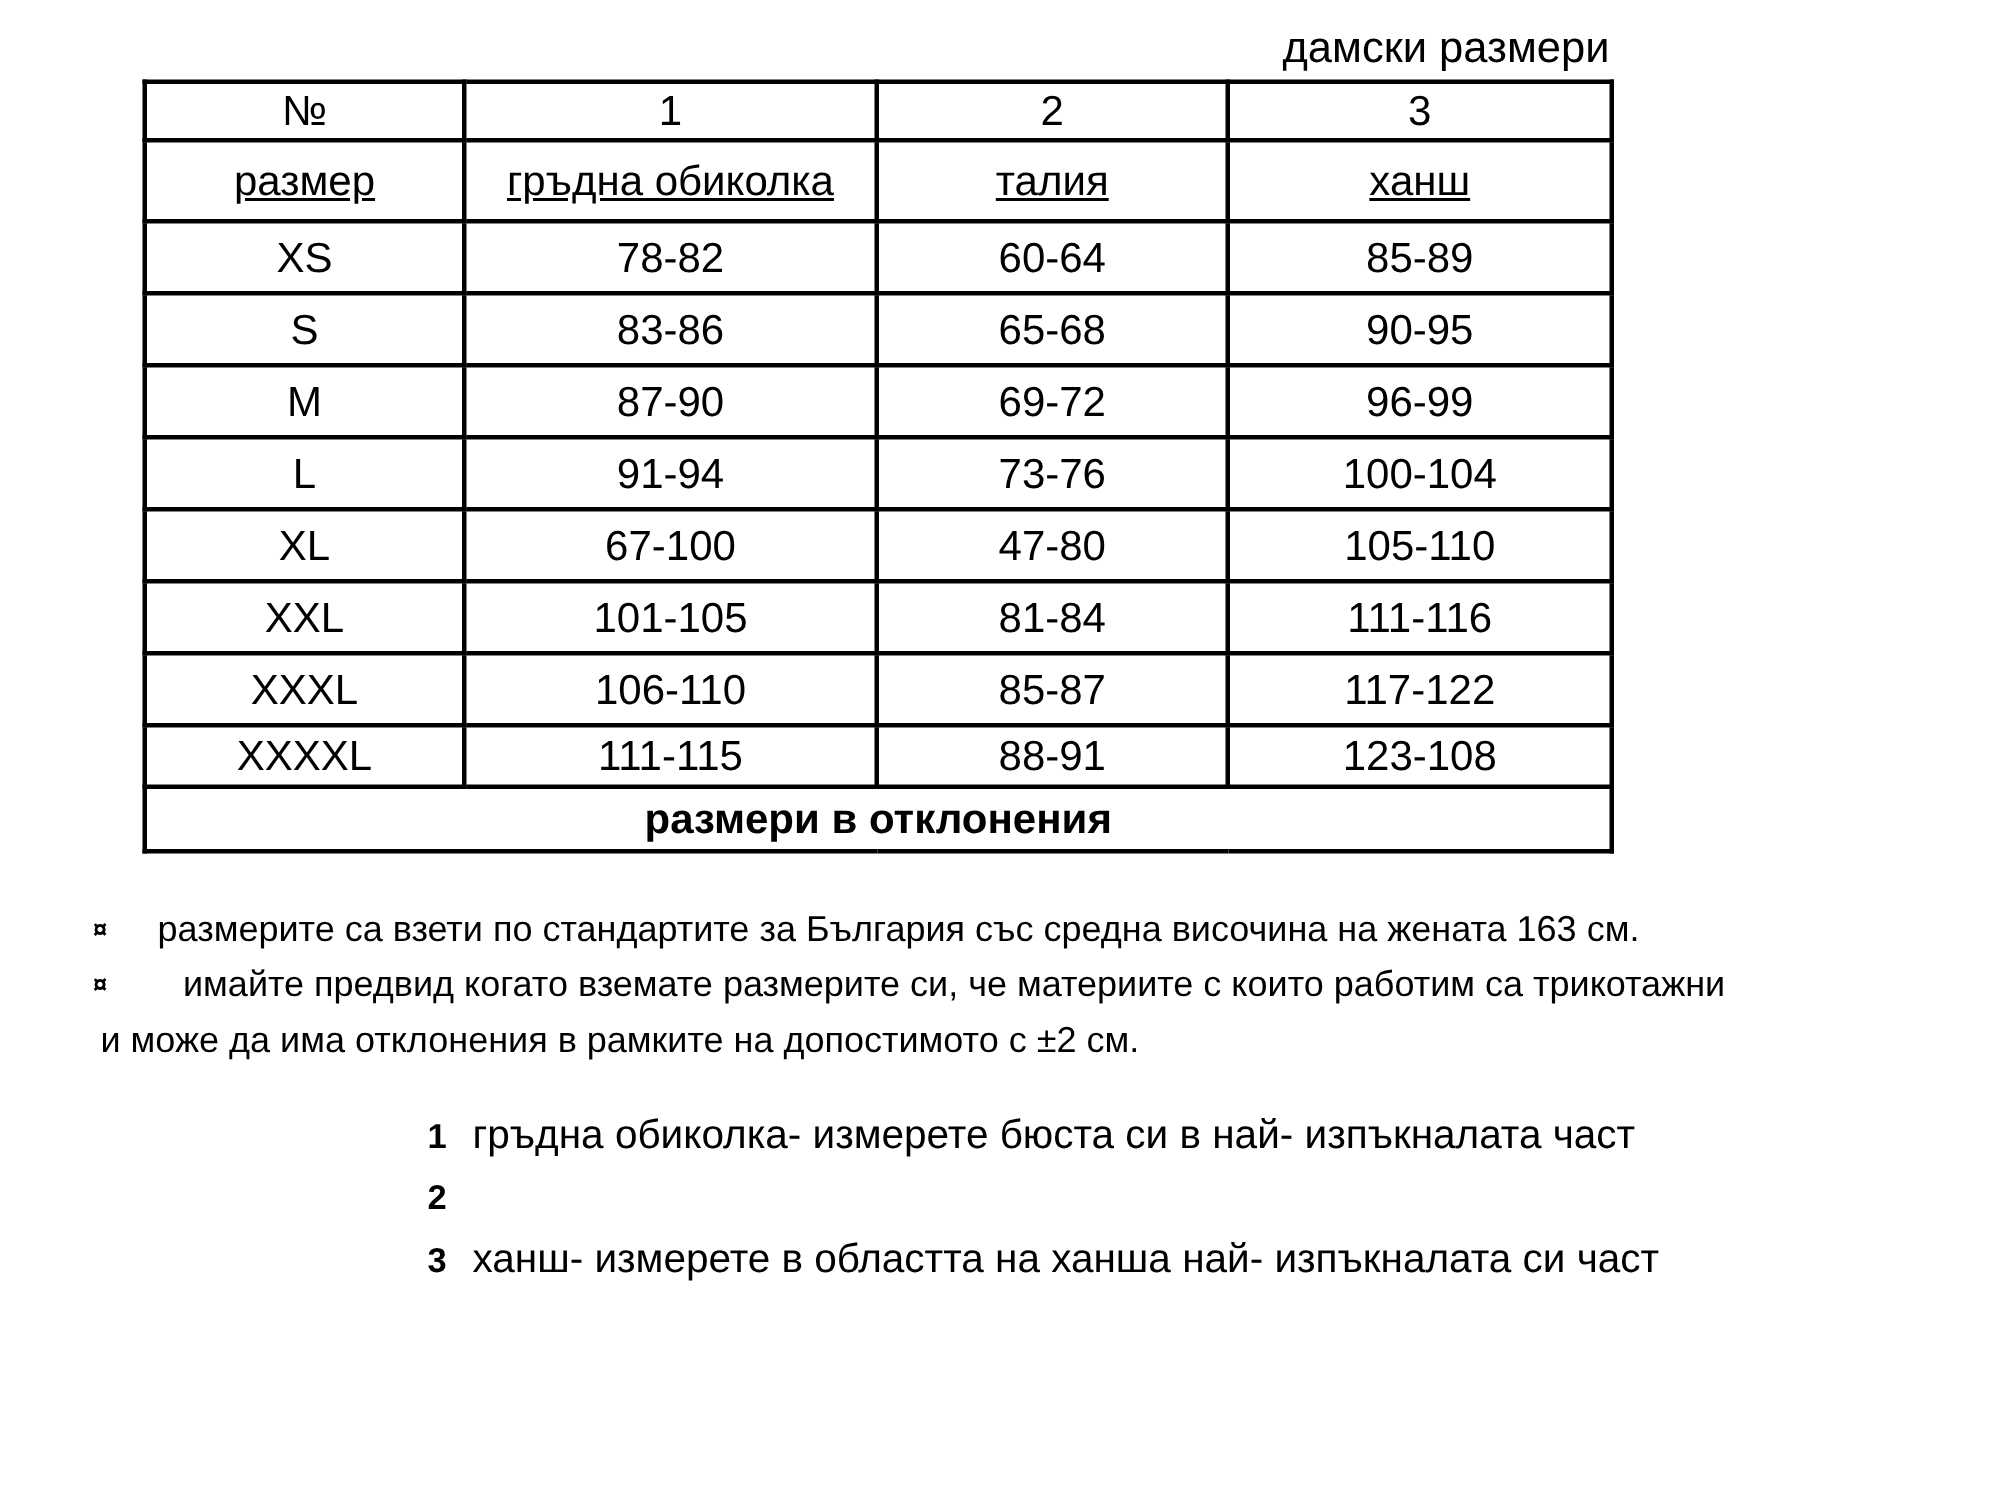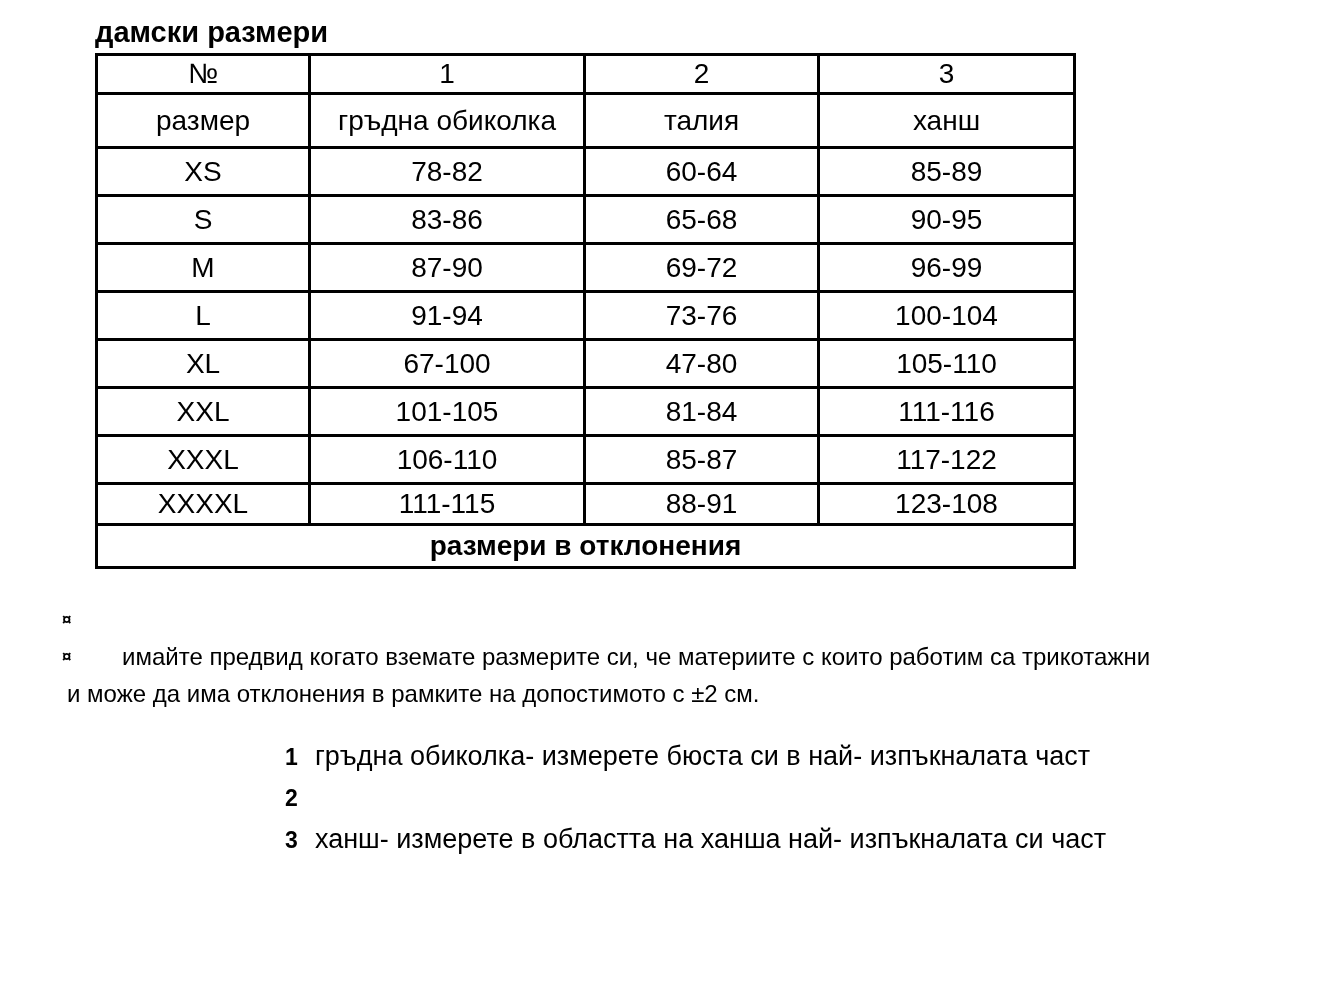--- a/index.html
+++ b/index.html
@@ -9,23 +9,23 @@
     height: 998px;
     background: #ffffff;
     color: #000000;
     font-family: "Liberation Sans", sans-serif;
     -webkit-font-smoothing: antialiased;
   }
 
   .page-title {
     margin: 16px 0 0 95px;
     width: 978px;
-    text-align: left;
+    text-align: right;
     font-size: 29px;
-    font-weight: bold;
+    font-weight: normal;
     line-height: 32px;
   }
 
   table.size-table {
     border-collapse: collapse;
     table-layout: fixed;
     margin: 5px 0 0 95px;
   }
   table.size-table td {
     border: 3px solid #000000;
@@ -33,21 +33,21 @@
     vertical-align: middle;
     font-size: 28px;
     padding: 0;
   }
   .col-num   { width: 213px; }
   .col-bust  { width: 275px; }
   .col-waist { width: 234px; }
   .col-hips  { width: 256px; }
 
   .row-h1 td     { height: 36px; }
-  .row-h2 td     { height: 51px; }
+  .row-h2 td     { height: 51px; text-decoration: underline; }
   .row-data td   { height: 45px; }
   .row-last td   { height: 38px; }
   .row-footer td { height: 40px; font-weight: bold; }
 
   .notes {
     margin-top: 32px;
     font-size: 24px;
     line-height: 37px;
   }
   .note-row { display: flex; align-items: flex-start; }
@@ -164,20 +164,21 @@
     </tr>
     <tr class="row-footer">
       <td colspan="4">размери в отклонения</td>
     </tr>
   </tbody>
 </table>
 
 <div class="notes">
   <div class="note-row">
     <span class="note-bullet">¤</span>
+    <span class="note-text">размерите са взети по стандартите за България със средна височина на жената 163 см.</span>
   </div>
   <div class="note-row">
     <span class="note-bullet">¤</span>
     <span class="note-text note2-first">имайте предвид когато вземате размерите си, че материите с които работим са трикотажни</span>
   </div>
   <div class="note-cont">и може да има отклонения в рамките на допостимото с ±2 см.</div>
 </div>
 
 <div class="measuring">
   <div class="measure-list">

